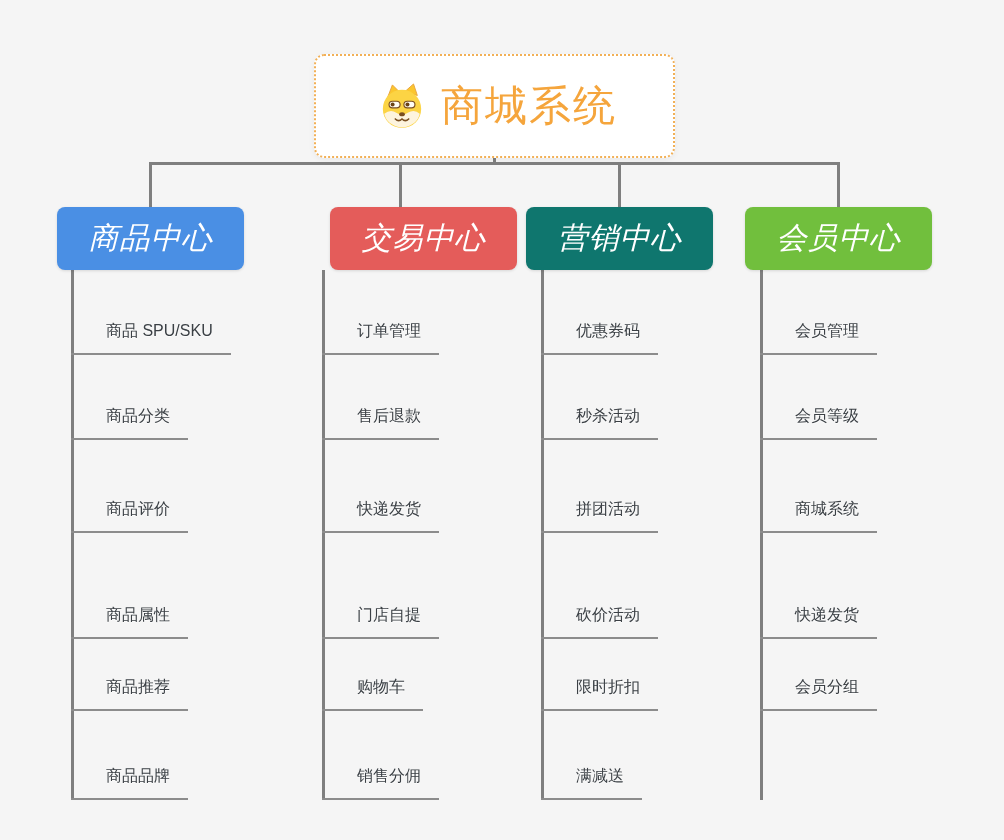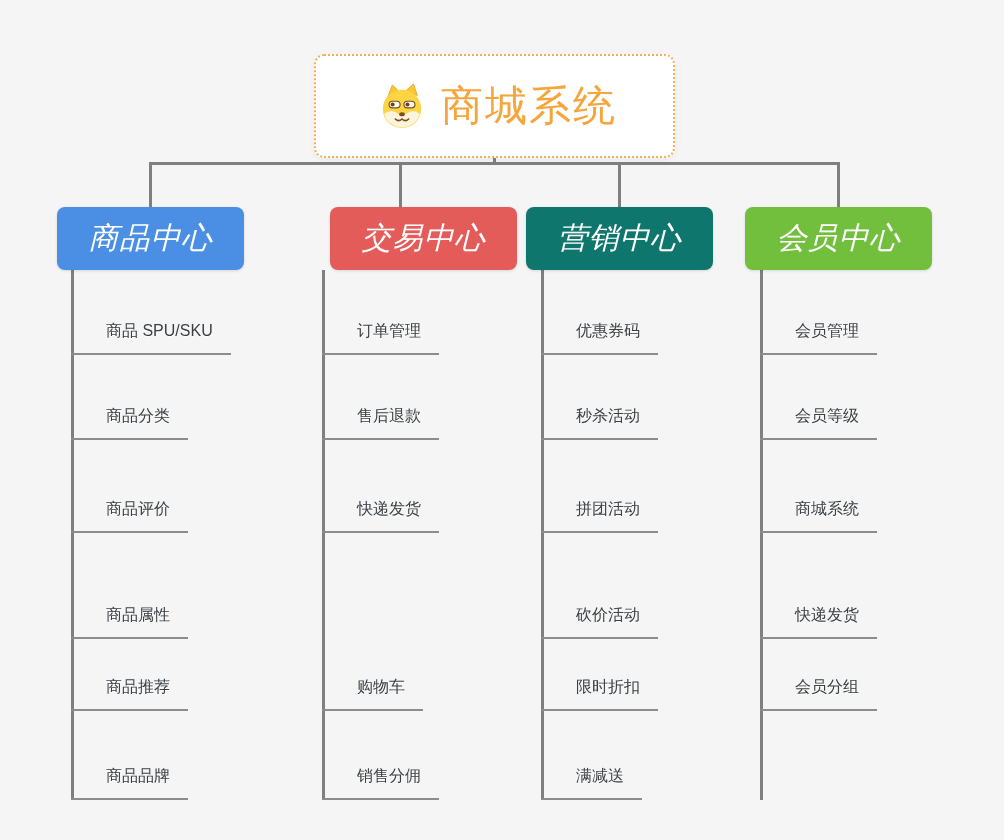--- a/index.html
+++ b/index.html
@@ -129,20 +129,21 @@
   <div class="child-node col-0 row-0">商品 SPU/SKU</div>
   <div class="child-node col-0 row-1">商品分类</div>
   <div class="child-node col-0 row-2">商品评价</div>
   <div class="child-node col-0 row-3">商品属性</div>
   <div class="child-node col-0 row-4">商品推荐</div>
   <div class="child-node col-0 row-5">商品品牌</div>
 
   <div class="child-node col-1 row-0">订单管理</div>
   <div class="child-node col-1 row-1">售后退款</div>
   <div class="child-node col-1 row-2">快递发货</div>
+  <div class="child-node col-1 row-3">门店自提</div>
   <div class="child-node col-1 row-4">购物车</div>
   <div class="child-node col-1 row-5">销售分佣</div>
 
   <div class="child-node col-2 row-1">秒杀活动</div>
   <div class="child-node col-2 row-0">优惠券码</div>
   <div class="child-node col-2 row-2">拼团活动</div>
   <div class="child-node col-2 row-3">砍价活动</div>
   <div class="child-node col-2 row-4">限时折扣</div>
   <div class="child-node col-2 row-5">满减送</div>
 

